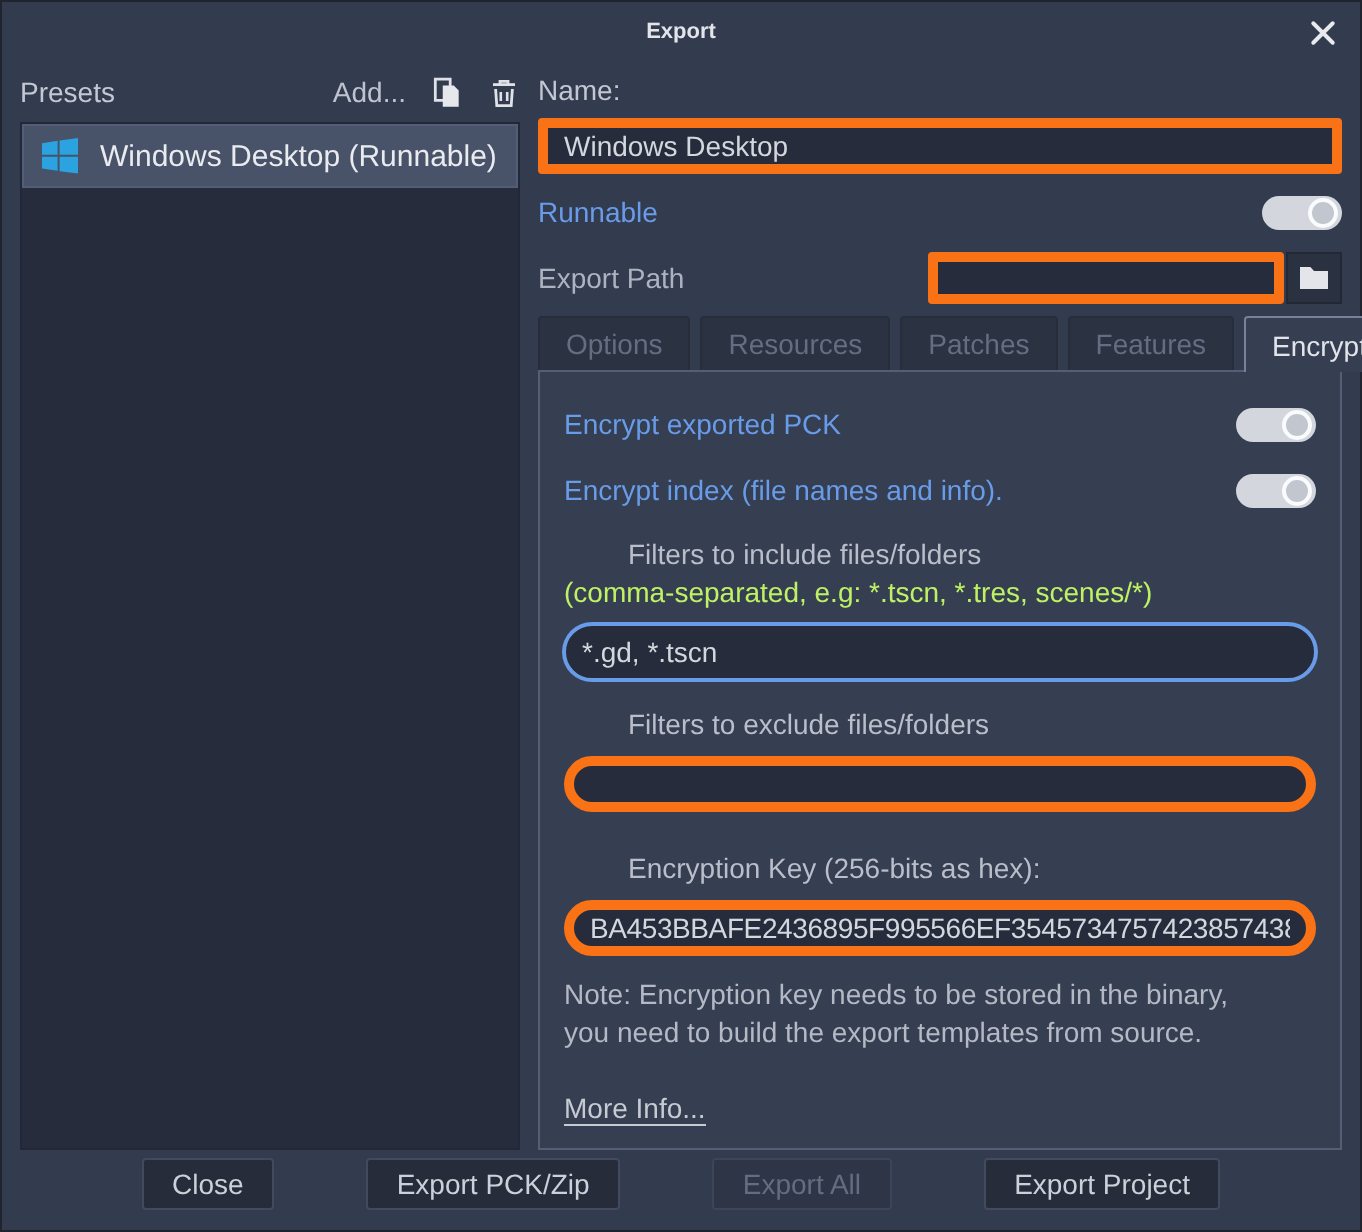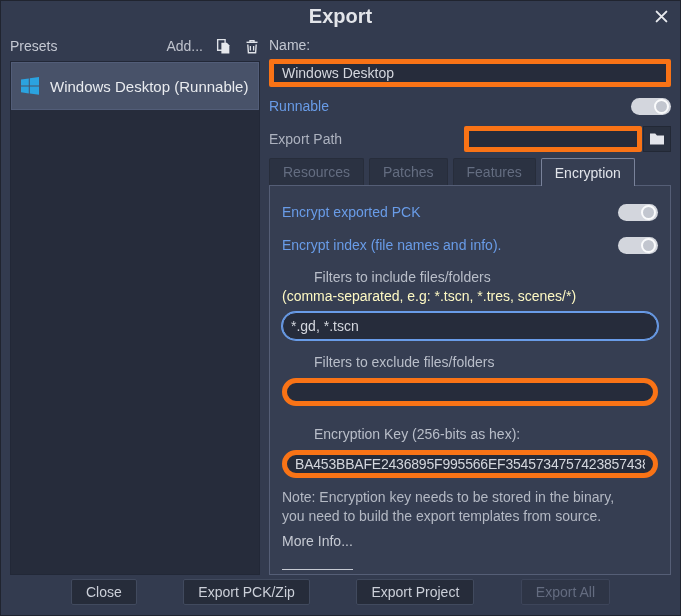--- a/index.html
+++ b/index.html
@@ -8,32 +8,32 @@
   .dialog{
     width:681px; height:616px;
     background:#333b4f;
     border:1px solid #20242f;
     display:flex; flex-direction:column;
     color:#c3c7d1; font-size:14px;
     position:relative;
   }
   
   .titlebar{ height:30px; position:relative; display:flex; align-items:center; justify-content:center; flex:none; }
-  .titlebar .title{ font-weight:bold; font-size:20px; color:#e3e5ea; }
+  .titlebar .title{ font-weight:bold; font-size:11px; color:#e3e5ea; }
   .close-btn{ position:absolute; right:11px; top:7px; width:16px; height:16px; display:flex; align-items:center; justify-content:center; cursor:pointer; }
   
   .main{ flex:1; display:flex; gap:9px; padding:0 9px; min-height:0; }
   .left-col{ width:250px; flex:none; display:flex; flex-direction:column; }
   .right-col{ flex:1; display:flex; flex-direction:column; min-width:0; }
   .presets-header{ height:30px; display:flex; align-items:center; flex:none; }
   .presets-label{ color:#c4c8d2; }
   .add-link{ margin-left:auto; color:#bfc3cd; cursor:pointer; }
   .hdr-icon{ margin-left:12px; cursor:pointer; display:flex; align-items:center; }
   .preset-list{ flex:1; background:#262c3b; border:1px solid #222837; overflow:hidden; }
-  .preset-item{ height:48px; display:flex; align-items:center; gap:8px; padding:0 6px; cursor:pointer; }
+  .preset-item{ height:32px; display:flex; align-items:center; gap:8px; padding:0 6px; cursor:pointer; }
   .preset-item.selected{ background:#485269; border:1px solid #525d78; }
   .preset-item .plabel{ color:#e9ebef; font-size:15px; white-space:nowrap; }
   
   .name-row{ height:28px; display:flex; align-items:center; flex:none; }
   .gd-input{
     width:100%; height:28px; background:#262c3b; border:5px solid #f97316;
     color:#d4d7de; font-family:"Liberation Sans",sans-serif; font-size:14px;
     padding:0 8px; border-radius:2px; outline:none;
   }
   .runnable-row{ height:22px; margin-top:8px; display:flex; align-items:center; justify-content:space-between; flex:none; }
@@ -44,26 +44,26 @@
   .export-path-label{ color:#adb2bf; flex:1; }
   .export-path-input{ width:178px; height:26px; }
   .folder-btn{ width:28px; height:26px; background:#2a3140; border:1px solid #222835; display:flex; align-items:center; justify-content:center; cursor:pointer; margin-left:1px; }
   
   .tabbar{ margin-top:4px; height:28px; display:flex; align-items:flex-end; flex:none; position:relative; z-index:2; }
   .tab{ height:27px; line-height:27px; padding:0 13px; margin-right:5px; background:#2b3242; color:#646d81; border:1px solid #272d3b; border-bottom:none; border-radius:2px 2px 0 0; cursor:pointer; white-space:nowrap; }
   .tab.active{ height:28px; line-height:28px; background:#363e52; color:#e1e4ea; border:1px solid #79829a; border-bottom:none; margin-bottom:-1px; }
   .tabpanel{ flex:1; background:#363e52; border:1px solid #555e76; padding:8px 12px 10px 12px; min-height:0; position:relative; z-index:1; }
   .toggle-row{ height:24px; display:flex; align-items:center; justify-content:space-between; margin:6px 0 9px 0; }
   .sec-label{ color:#b9bec9; margin-top:12px;margin-left:32px; }
-  .sec-hint{ color:#fef9c3; margin-top:3px; }
+  .sec-hint{ color:#bef264; margin-top:3px; }
   .gd-input.focused{ border:1px solid #699ce8; box-shadow:0 0 0 1px #699ce8; }
   .mt8{ margin-top:8px;border-radius:14px; } .mt14{ margin-top:14px; } .mt20{ margin-top:20px; }
   .key-input{ letter-spacing:-0.2px; }
   .note{ margin-top:10px; color:#b4b9c4; line-height:19px; }
-  .more-info{ display:inline-block; margin-top:7px; color:#c6cad3; border-bottom:1px solid #c6cad3; padding-bottom:20px; cursor:pointer; }
+  .more-info{ display:inline-block; margin-top:20px; color:#c6cad3; border-bottom:1px solid #c6cad3; padding-bottom:0; cursor:pointer; }
   
   .footer{ height:40px; flex:none; display:flex; align-items:center; justify-content:space-between; padding:0 70px 6px 70px; }
   .gd-btn{
     height:26px; padding:0 14px; background:#262c3a; border:1px solid #414a5e;
     color:#ccd0d9; font-family:"Liberation Sans",sans-serif; font-size:14px;
     border-radius:2px; cursor:pointer;
   }
   .gd-btn:disabled{ background:#2e3546; border:1px solid #3d455a; color:#646c80; cursor:default; }
   svg{ display:block; }
 </style>
@@ -130,20 +130,21 @@
         <span class="export-path-label">Export Path</span>
         <input class="gd-input export-path-input" type="text" value="" style="">
         <span class="folder-btn">
           <svg width="16" height="14" viewBox="0 0 16 14">
             <path d="M1 1.5 h5.2 l1.8 2 h7 v9 h-14 z" fill="#e3e5ea"></path>
           </svg>
         </span>
       </div>
 
       <div class="tabbar">
+        <span class="tab">Options</span>
         <span class="tab">Resources</span>
         <span class="tab">Patches</span>
         <span class="tab">Features</span>
         <span class="tab active">Encryption</span>
       </div>
 
       <div class="tabpanel">
         <div class="toggle-row">
           <span class="accent-text">Encrypt exported PCK</span>
           <span class="toggle"></span>
@@ -168,17 +169,17 @@
           <div>you need to build the export templates from source.</div>
         </div>
         <span class="more-info">More Info...</span>
       </div>
     </div>
   </div>
 
   <div class="footer">
     <button class="gd-btn">Close</button>
     <button class="gd-btn">Export PCK/Zip</button>
+    <button class="gd-btn" disabled="">Export All</button>
     <button class="gd-btn">Export Project</button>
-    <button class="gd-btn" disabled="">Export All</button>
   </div>
 
 </div>
 
 </body></html>

